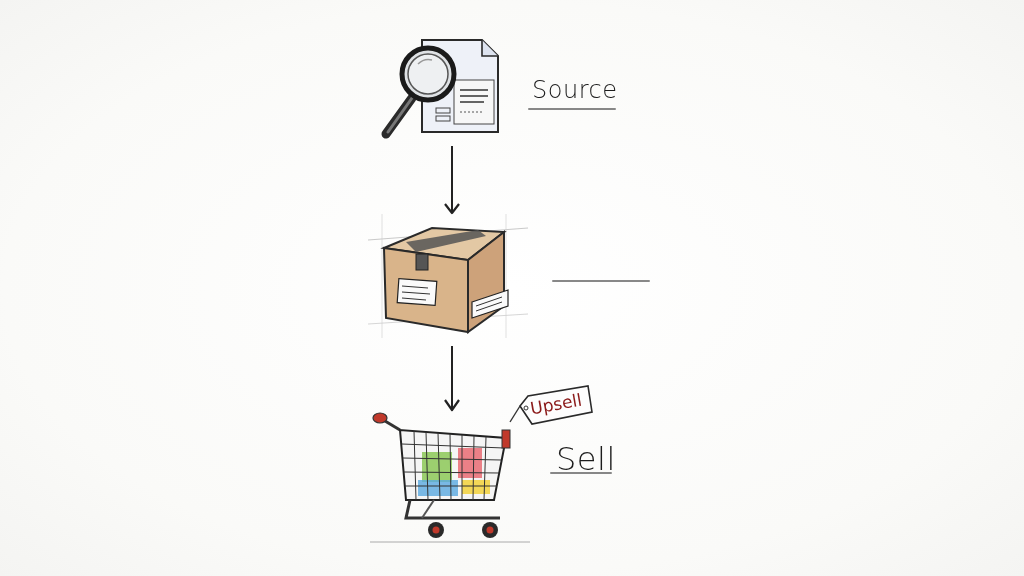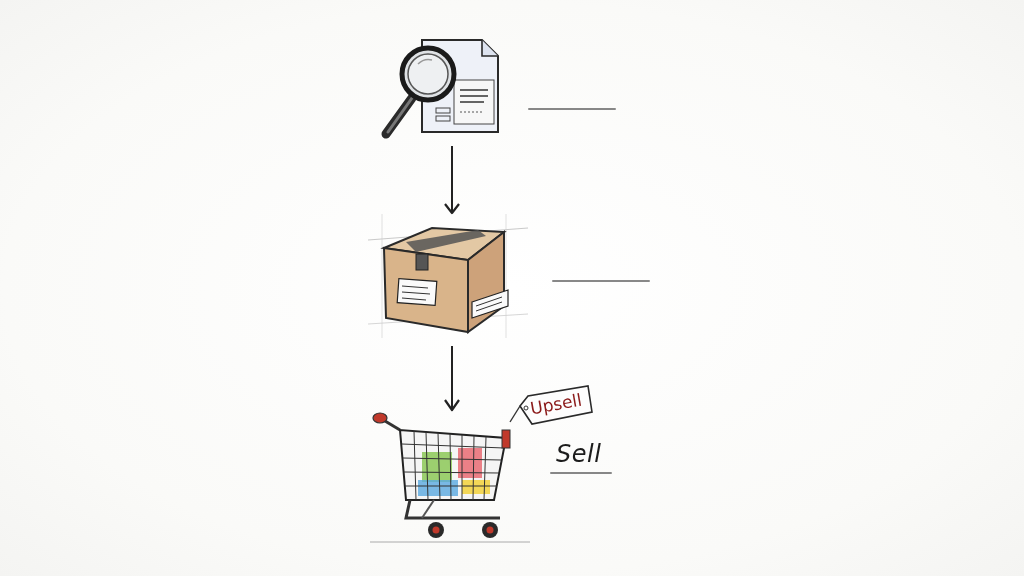--- a/index.html
+++ b/index.html
@@ -58,20 +58,21 @@
       <rect x="58" y="80" width="14" height="5" fill="none" stroke="#444" stroke-width="1"></rect>
 
       <line x1="34" y1="62" x2="8" y2="98" stroke="#2a2a2a" stroke-width="9" stroke-linecap="round"></line>
       <line x1="34" y1="62" x2="10" y2="96" stroke="#777" stroke-width="3" stroke-linecap="round"></line>
 
       <circle cx="50" cy="38" r="26" fill="#dfe2e5" stroke="#1a1a1a" stroke-width="5"></circle>
       <circle cx="50" cy="38" r="20" fill="#eef0f2" stroke="#555" stroke-width="1.5"></circle>
       <path d="M40 28 Q46 22 54 24" fill="none" stroke="#999" stroke-width="1.5"></path>
     </svg>
   </div>
+  <div class="label" style="left:532px; top:76px; font-size:24px;">Source</div>
   <div class="underline" style="left:528px; top:108px; width:88px;"></div>
 
   <div class="arrow" style="left:442px; top:144px;">
     <svg width="20" height="72" viewBox="0 0 20 72">
       <line x1="10" y1="2" x2="10" y2="68" stroke="#222" stroke-width="2"></line>
       <path d="M3 60 L10 69 L17 60" fill="none" stroke="#222" stroke-width="2.2" stroke-linejoin="round"></path>
     </svg>
   </div>
 
   <div class="node" style="left:368px; top:214px; width:160px; height:124px;">
@@ -152,16 +153,16 @@
 
   <div class="node" style="left:504px; top:384px; width:90px; height:50px;">
     <svg width="90" height="50" viewBox="0 0 90 50" style="position:absolute; left:0; top:0;">
       <path d="M16 22 L24 12 L84 2 L88 28 L28 40 Z" fill="#fdfdfd" stroke="#2a2a2a" stroke-width="1.6"></path>
       <path d="M16 22 L6 38" stroke="#333" stroke-width="1.4" fill="none"></path>
       <circle cx="22" cy="24" r="2" fill="none" stroke="#333" stroke-width="1"></circle>
     </svg>
     <div style="position:absolute; left:26px; top:10px; font-size:17px; color:#8b1a1a; transform:rotate(-10deg); font-family:'DejaVu Sans', sans-serif;">Upsell</div>
   </div>
 
-  <div class="label" style="left:556px; top:440px; font-size:24px;font-style:italic;">Sell</div>
+  <div class="label" style="left:556px; top:440px; font-size:32px;">Sell</div>
   <div class="underline" style="left:550px; top:472px; width:62px;"></div>
 
 </div>
 
 </body></html>

